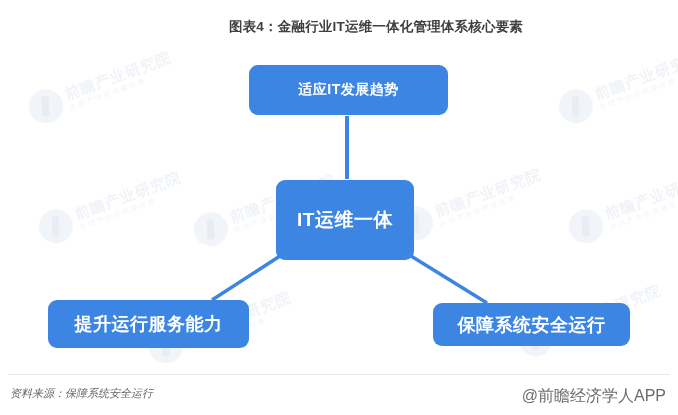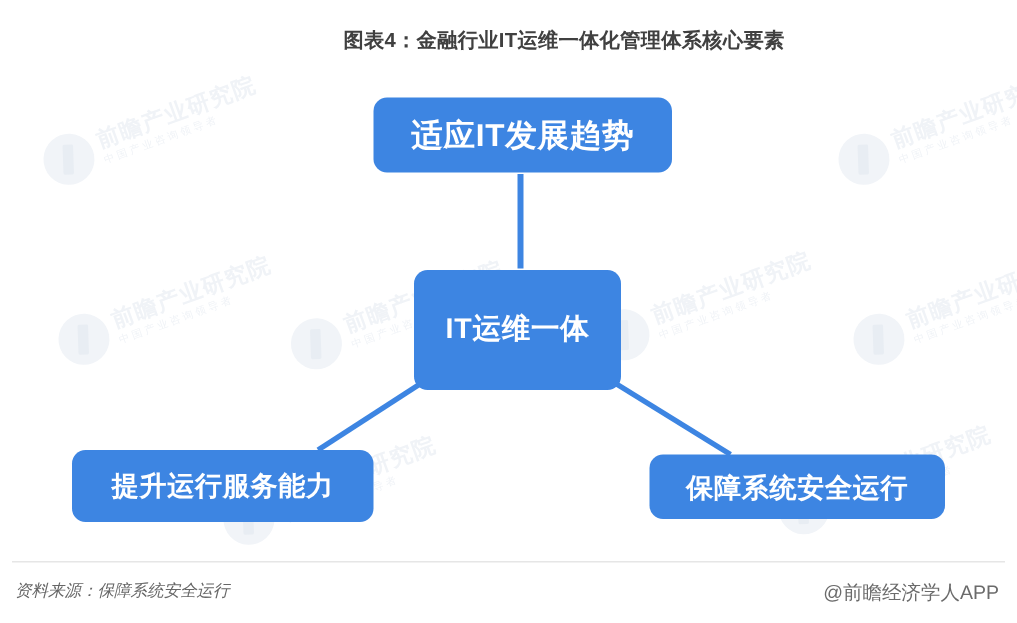--- a/index.html
+++ b/index.html
@@ -108,21 +108,21 @@
     text-align: center;
     font-weight: bold;
     z-index: 3;
     box-sizing: border-box;
   }
   .node-top {
     left: 249px;
     top: 65px;
     width: 199px;
     height: 50px;
-    font-size: 21px;
+    font-size: 14px;
     letter-spacing: 0.5px;
     text-align: right;
   }
   .node-center {
     left: 276px;
     top: 180px;
     width: 138px;
     height: 80px;
     font-size: 19px;
     line-height: 1.45;
@@ -163,21 +163,21 @@
     font-size: 11px;
     font-style: italic;
     color: #666666;
     z-index: 5;
     white-space: nowrap;
   }
   .footer-brand {
     position: absolute;
     right: 12px;
     top: 386px;
-    font-size: 13px;
+    font-size: 16px;
     color: #6b6b6b;
     z-index: 5;
     white-space: nowrap;
   }
 </style>
 </head>
 <body>
 
 <div class="canvas">
 

